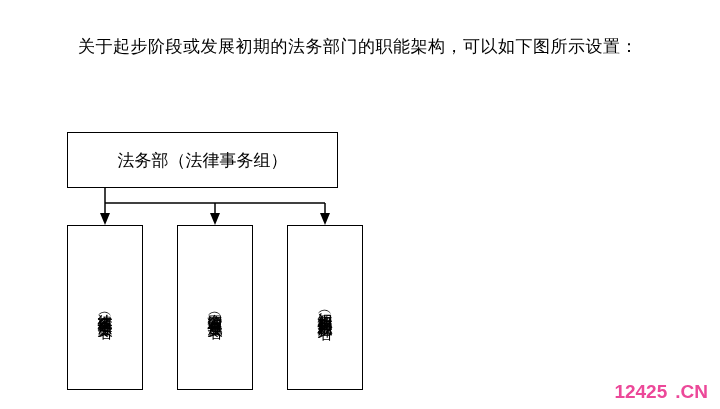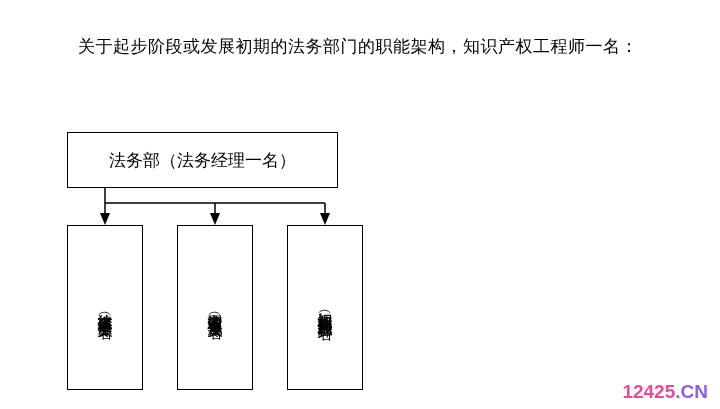--- a/index.html
+++ b/index.html
@@ -90,46 +90,46 @@
   .watermark {
     position: absolute;
     right: 12px;
     bottom: 6px;
     font-family: "Liberation Sans", sans-serif;
     font-size: 19px;
     font-weight: bold;
     letter-spacing: 0px;
   }
   .watermark .num { color: #ec4899; }
-  .watermark .dom { color: #8b5cf6; }
+  .watermark .dom { color: #ec4899; margin-left: 8px; }
 </style>
 </head>
 <body>
 
 <div class="page">
 
   <div class="para">
-    <span class="indent"></span><span>关于起步阶段或发展初期的法务部门的职能架构，知识产权工程师一名：</span>
+    <span class="indent"></span><span>关于起步阶段或发展初期的法务部门的职能架构，可以如下图所示设置：</span>
   </div>
 
   <div class="diagram">
 
     <svg class="connector" viewBox="0 0 720 284" width="720" height="284">
       <line x1="105" y1="63" x2="105" y2="78" stroke="#000" stroke-width="1.5"></line>
       <line x1="105" y1="78" x2="325" y2="78" stroke="#000" stroke-width="1.5"></line>
       <line x1="105" y1="78" x2="105" y2="88" stroke="#000" stroke-width="1.5"></line>
       <line x1="215" y1="78" x2="215" y2="88" stroke="#000" stroke-width="1.5"></line>
       <line x1="325" y1="78" x2="325" y2="88" stroke="#000" stroke-width="1.5"></line>
       <polygon points="105,100 100,88 110,88" fill="#000"></polygon>
       <polygon points="215,100 210,88 220,88" fill="#000"></polygon>
       <polygon points="325,100 320,88 330,88" fill="#000"></polygon>
     </svg>
 
     <div class="box root-box">
-      <span>法务部（法务经理一名）</span>
+      <span>法务部（法律事务组）</span>
     </div>
 
     <div class="box child-box child-1">
       <span class="vtext">法律事务组（法务专员一名）</span>
     </div>
 
     <div class="box child-box child-2">
       <span class="vtext">合同管理组（合规专员一名）</span>
     </div>
 

